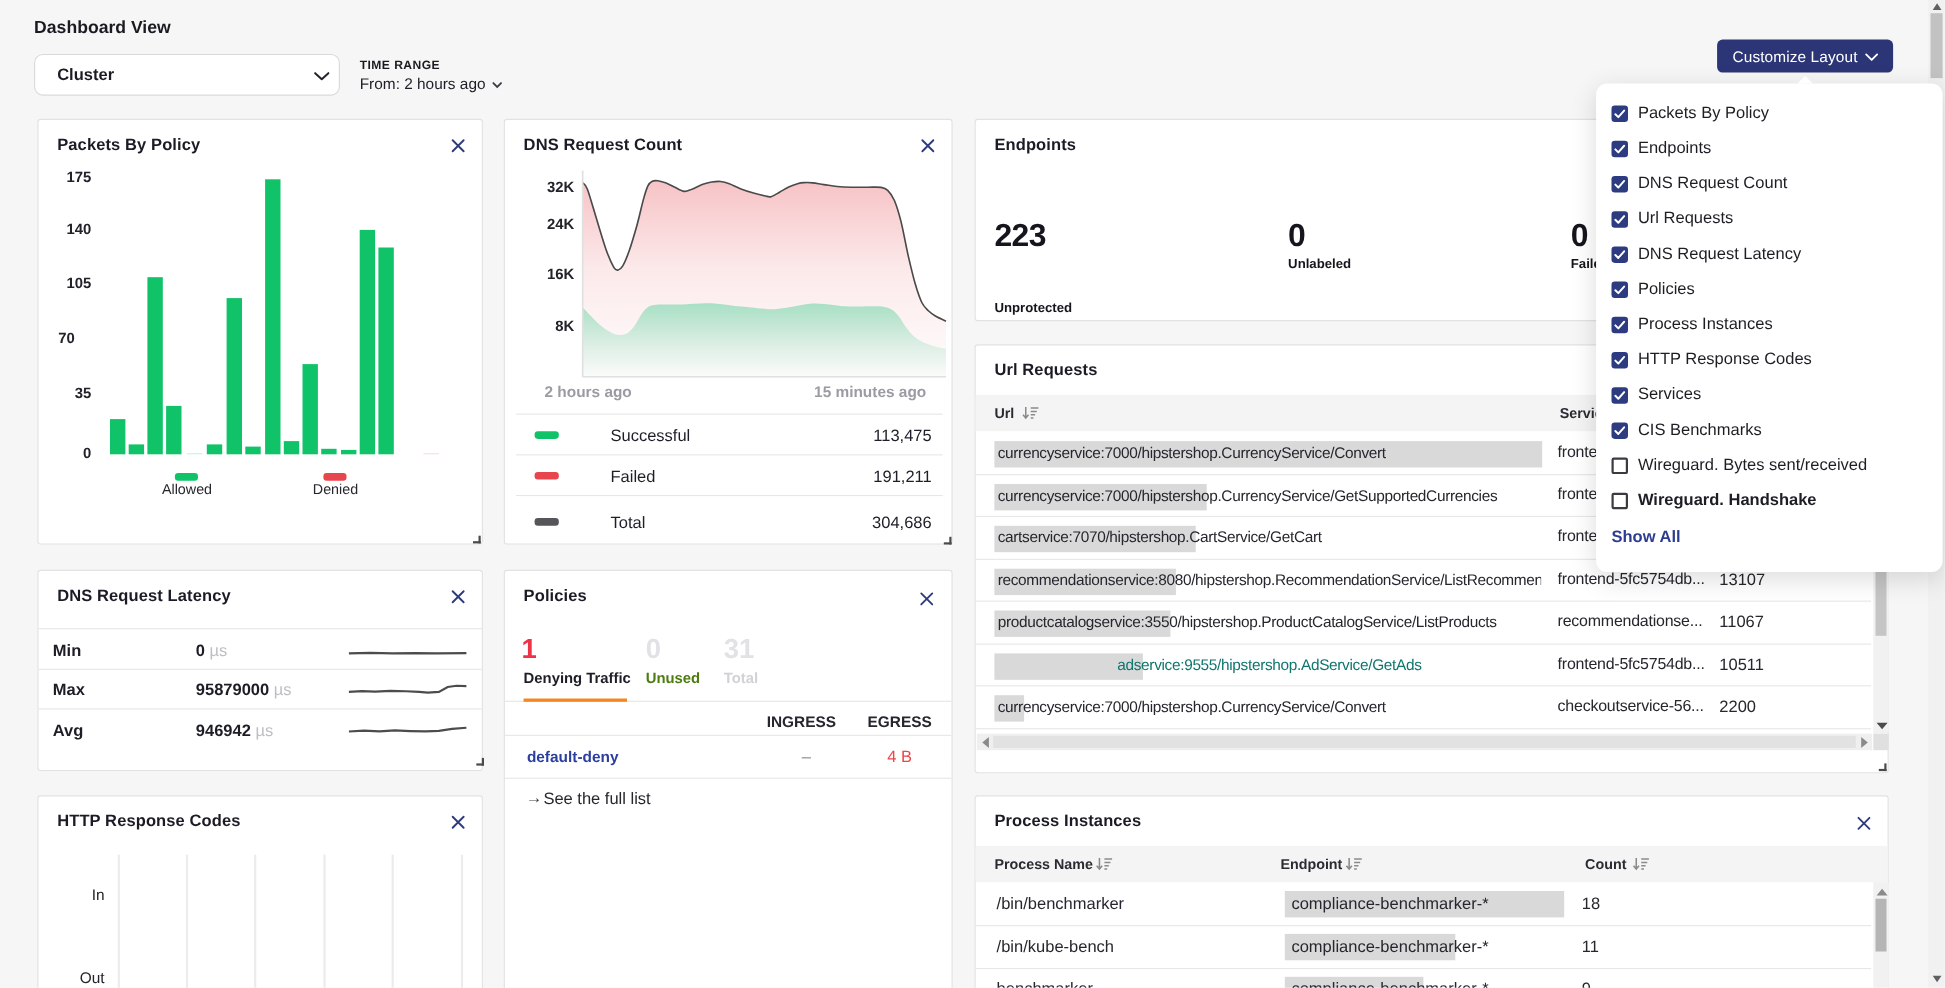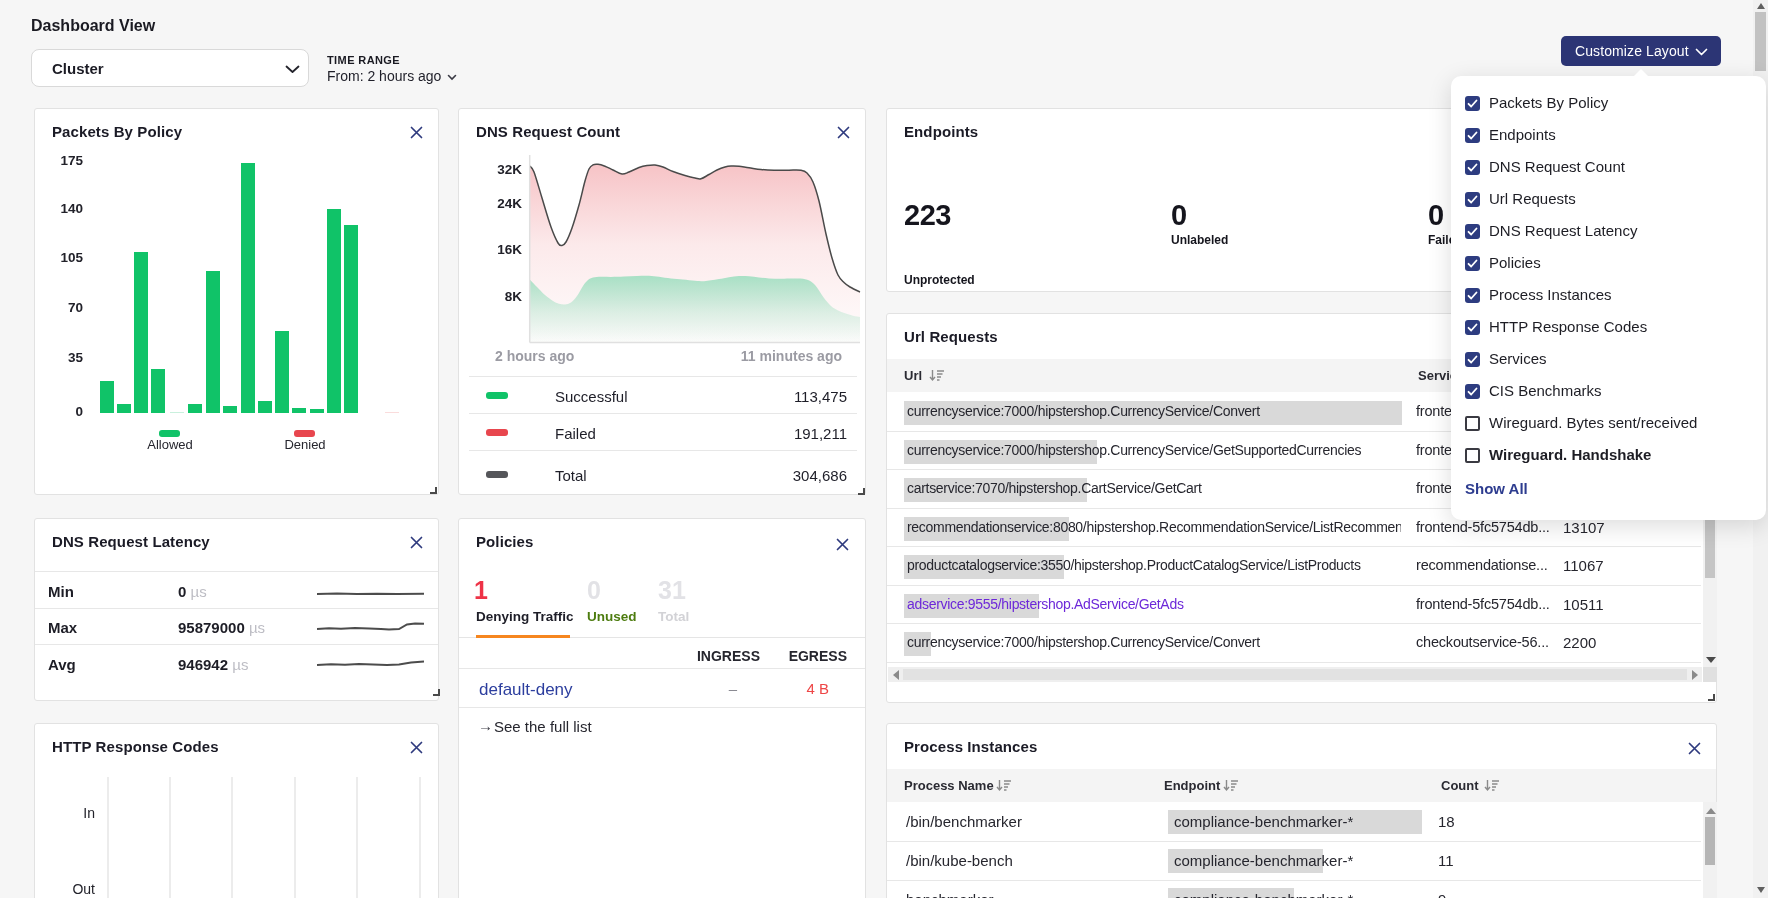--- a/index.html
+++ b/index.html
@@ -43,21 +43,21 @@
 
 <div class="card" style="left:34px; top:108px; width:405px; height:387px;">
   <div class="ctitle">Packets By Policy</div>
   <svg class="xbtn" style="left:375px; top:17px;" width="13" height="13" viewBox="0 0 13 13">
       <path d="M1.5 1.5 L11.5 11.5 M11.5 1.5 L1.5 11.5" stroke="#2e3a7e" stroke-width="1.7" stroke-linecap="round"></path>
     </svg>
   <div id="pbp-labels">
       <div class="abs" style="left:18px; top:43.5px; width:30px; text-align:right; font-size:13.5px; font-weight:600; color:#22222a;">175</div>
       <div class="abs" style="left:18px; top:91.6px; width:30px; text-align:right; font-size:13.5px; font-weight:600; color:#22222a;">140</div>
       <div class="abs" style="left:18px; top:140.5px; width:30px; text-align:right; font-size:13.5px; font-weight:600; color:#22222a;">105</div>
-      <div class="abs" style="left:18px; top:190.7px; width:30px; text-align:right; font-size:13.5px; font-weight:600; color:#22222a;">70</div>
+      <div class="abs" style="left:18px; top:190.7px; width:30px; text-align:left; font-size:13.5px; font-weight:600; color:#22222a;">70</div>
       <div class="abs" style="left:18px; top:240.9px; width:30px; text-align:right; font-size:13.5px; font-weight:600; color:#22222a;">35</div>
       <div class="abs" style="left:18px; top:294.6px; width:30px; text-align:right; font-size:13.5px; font-weight:600; color:#22222a;">0</div>
     </div>
   <div id="pbp-bars">
       <div class="bar" style="left:64.5px; top:272.4px; width:14px; height:31.6px; background:#10c368;"></div>
       <div class="bar" style="left:81.7px; top:295.4px; width:14px; height:8.6px; background:#10c368;"></div>
       <div class="bar" style="left:99.2px; top:143.3px; width:14px; height:160.7px; background:#10c368;"></div>
       <div class="bar" style="left:116.4px; top:259.5px; width:14px; height:44.5px; background:#10c368;"></div>
       <div class="bar" style="left:134.8px; top:302.5px; width:14px; height:1.5px; background:#c9f0dd;"></div>
       <div class="bar" style="left:153.4px; top:295.4px; width:14px; height:8.6px; background:#10c368;"></div>
@@ -102,21 +102,21 @@
       <path d="M70.7,170.5 C71.9,171.8 75.5,175.4 78,178 C80.5,180.6 83.3,183.7 86,186 C88.7,188.3 91.7,190.5 94,192 C96.3,193.5 98.0,194.2 100,194.8 C102.0,195.4 104.0,195.7 106,195.5 C108.0,195.3 110.0,194.9 112,193.5 C114.0,192.1 116.0,189.8 118,187 C120.0,184.3 122.2,179.7 124,177 C125.8,174.3 127.3,172.4 129,171 C130.7,169.6 131.8,169.0 134,168.5 C136.2,168.0 139.0,167.9 142,167.8 C145.0,167.7 148.2,167.9 152,167.9 C155.8,167.9 160.7,167.8 165,167.6 C169.3,167.4 173.8,167.0 178,166.9 C182.2,166.8 186.3,166.7 190,166.8 C193.7,167.0 196.3,167.4 200,167.8 C203.7,168.3 208.0,169.1 212,169.5 C216.0,169.9 220.0,170.1 224,170.5 C228.0,170.9 232.5,171.4 236,171.7 C239.5,172.0 242.3,172.3 245,172.2 C247.7,172.1 249.5,171.7 252,171.3 C254.5,170.9 257.0,170.5 260,170 C263.0,169.5 266.7,168.7 270,168.2 C273.3,167.7 276.7,167.2 280,167 C283.3,166.8 286.7,167.1 290,167.3 C293.3,167.5 296.7,168.1 300,168.4 C303.3,168.8 306.3,169.2 310,169.4 C313.7,169.6 318.0,169.7 322,169.7 C326.0,169.7 330.3,169.5 334,169.5 C337.7,169.5 341.0,169.3 344,169.8 C347.0,170.3 349.7,171.1 352,172.5 C354.3,173.9 355.8,175.8 358,178.5 C360.2,181.3 362.7,185.9 365,189 C367.3,192.1 369.7,194.9 372,197 C374.3,199.1 376.7,200.3 379,201.5 C381.3,202.7 383.5,203.4 386,204.3 C388.5,205.2 391.5,206.1 394,206.7 C396.5,207.3 399.8,207.8 401,208 L401,233.5 L70.7,233.5 Z" fill="url(#gg)"></path>
       <path d="M70.7,57 C71.4,58.0 73.0,57.7 75,63 C77.0,68.3 80.2,79.8 83,89 C85.8,98.2 89.3,110.5 92,118 C94.7,125.5 97.2,130.9 99,134 C100.8,137.1 101.7,136.7 103,136.5 C104.3,136.3 105.3,135.9 107,133 C108.7,130.1 110.8,125.2 113,119 C115.2,112.8 117.8,103.8 120,96 C122.2,88.2 124.3,78.0 126,72 C127.7,66.0 128.7,62.7 130,60 C131.3,57.3 132.5,56.6 134,55.8 C135.5,55.0 137.0,55.1 139,55.3 C141.0,55.5 143.5,56.3 146,57.2 C148.5,58.2 151.2,59.7 154,61 C156.8,62.3 160.3,64.7 163,65 C165.7,65.3 167.2,64.1 170,63 C172.8,61.9 177.0,59.6 180,58.5 C183.0,57.4 185.3,56.9 188,56.5 C190.7,56.1 193.3,55.8 196,56 C198.7,56.3 201.0,56.9 204,58 C207.0,59.1 210.3,61.1 214,62.5 C217.7,63.9 222.3,65.4 226,66.5 C229.7,67.6 233.3,68.5 236,69 C238.7,69.5 239.7,70.4 242,69.8 C244.3,69.2 247.3,67.0 250,65.5 C252.7,64.0 255.3,62.3 258,61 C260.7,59.8 263.7,58.7 266,58 C268.3,57.3 269.7,57.1 272,57 C274.3,56.9 277.0,56.9 280,57.2 C283.0,57.5 286.3,58.3 290,58.8 C293.7,59.3 297.8,60.1 302,60.5 C306.2,60.9 310.3,61.1 315,61.2 C319.7,61.3 325.5,61.2 330,61.2 C334.5,61.2 339.0,60.8 342,61.3 C345.0,61.8 346.0,62.0 348,64 C350.0,66.0 352.0,68.3 354,73 C356.0,77.7 357.8,83.3 360,92 C362.2,100.7 364.8,115.5 367,125 C369.2,134.5 371.0,142.2 373,149 C375.0,155.8 377.0,161.9 379,166 C381.0,170.1 383.0,171.5 385,173.5 C387.0,175.5 388.3,176.4 391,178 C393.7,179.6 399.3,182.2 401,183" fill="none" stroke="#4a4a4a" stroke-width="1.5"></path>
       <line x1="70.7" y1="46" x2="70.7" y2="233.5" stroke="#e0e0e0" stroke-width="1.5"></line>
       <line x1="70.7" y1="233.5" x2="401" y2="233.5" stroke="#e0e0e0" stroke-width="1.5"></line>
       <text x="63" y="65.2" text-anchor="end" font-size="13.5" font-weight="600" fill="#22222a">32K</text>
       <text x="63" y="99" text-anchor="end" font-size="13.5" font-weight="600" fill="#22222a">24K</text>
       <text x="63" y="144.8" text-anchor="end" font-size="13.5" font-weight="600" fill="#22222a">16K</text>
       <text x="63" y="191.9" text-anchor="end" font-size="13.5" font-weight="600" fill="#22222a">8K</text>
     </svg>
   <div class="abs grayt" style="left:36px; top:239px; font-size:14px; font-weight:700;">2 hours ago</div>
-  <div class="abs grayt" style="left:253px; top:239px; width:130px; text-align:right; font-size:14px; font-weight:700; white-space:nowrap;">11 minutes ago</div>
+  <div class="abs grayt" style="left:253px; top:239px; width:130px; text-align:right; font-size:14px; font-weight:700; white-space:nowrap;">15 minutes ago</div>
 
   <div class="sep" style="left:10px; top:267px; width:388px;"></div>
   <div class="sep" style="left:10px; top:304px; width:388px;"></div>
   <div class="sep" style="left:10px; top:341px; width:388px;"></div>
   <div class="abs" style="left:27px; top:283px; width:22px; height:6.5px; border-radius:3px; background:#10c368;"></div>
   <div class="abs" style="left:96px; top:279px; font-size:15px; color:#1e1e28;">Successful</div>
   <div class="abs" style="left:288px; top:279px; width:100px; text-align:right; font-size:15px; color:#1e1e28;">113,475</div>
   <div class="abs" style="left:27px; top:320px; width:22px; height:6.5px; border-radius:3px; background:#e8464e;"></div>
   <div class="abs" style="left:96px; top:316px; font-size:15px; color:#1e1e28;">Failed</div>
   <div class="abs" style="left:288px; top:316px; width:100px; text-align:right; font-size:15px; color:#1e1e28;">191,211</div>
@@ -180,21 +180,21 @@
       <div class="abs" style="left:20px; top:204.5px; width:494px; overflow:hidden; white-space:nowrap; font-size:14px; letter-spacing:-.3px; color:#26262e;">recommendationservice:8080/hipstershop.RecommendationService/ListRecommendations</div>
       <div class="abs" style="left:529px; top:204.5px; width:138px; overflow:hidden; white-space:nowrap; font-size:14.5px; letter-spacing:-.2px; color:#26262e;">frontend-5fc5754db...</div>
       <div class="abs" style="left:676px; top:204.5px; font-size:15px; color:#26262e;">13107</div>
       <div class="sep" style="left:0; top:232px; width:814px;"></div>
       <div class="hl" style="left:17px; top:241px; width:160px;"></div>
       <div class="abs" style="left:20px; top:243px; width:494px; overflow:hidden; white-space:nowrap; font-size:14px; letter-spacing:-.3px; color:#26262e;">productcatalogservice:3550/hipstershop.ProductCatalogService/ListProducts</div>
       <div class="abs" style="left:529px; top:243px; width:138px; overflow:hidden; white-space:nowrap; font-size:14.5px; letter-spacing:-.2px; color:#26262e;">recommendationse...</div>
       <div class="abs" style="left:676px; top:243px; font-size:15px; color:#26262e;">11067</div>
       <div class="sep" style="left:0; top:270.5px; width:814px;"></div>
       <div class="hl" style="left:17px; top:279.5px; width:135px;"></div>
-      <div class="abs" style="left:20px; top:281.5px; width:494px; overflow:hidden; white-space:nowrap; font-size:14px; letter-spacing:-.3px; color:#6d28d9;">adservice:9555/hipstershop.AdService/GetAds</div>
+      <div class="abs" style="left:20px; top:281.5px; width:494px; overflow:hidden; white-space:nowrap; font-size:14px; letter-spacing:-.3px; color:#0f766e;text-align:center;">adservice:9555/hipstershop.AdService/GetAds</div>
       <div class="abs" style="left:529px; top:281.5px; width:138px; overflow:hidden; white-space:nowrap; font-size:14.5px; letter-spacing:-.2px; color:#26262e;">frontend-5fc5754db...</div>
       <div class="abs" style="left:676px; top:281.5px; font-size:15px; color:#26262e;">10511</div>
       <div class="sep" style="left:0; top:309px; width:814px;"></div>
       <div class="hl" style="left:17px; top:318px; width:27px;"></div>
       <div class="abs" style="left:20px; top:320px; width:494px; overflow:hidden; white-space:nowrap; font-size:14px; letter-spacing:-.3px; color:#26262e;">currencyservice:7000/hipstershop.CurrencyService/Convert</div>
       <div class="abs" style="left:529px; top:320px; width:138px; overflow:hidden; white-space:nowrap; font-size:14.5px; letter-spacing:-.2px; color:#26262e;">checkoutservice-56...</div>
       <div class="abs" style="left:676px; top:320px; font-size:15px; color:#26262e;">2200</div>
       <div class="sep" style="left:0; top:347.5px; width:814px;"></div>
     </div>
 
@@ -245,21 +245,21 @@
   <div class="abs" style="left:17px; top:90px; font-size:13.5px; font-weight:700; color:#1e1e28;">Denying Traffic</div>
   <div class="abs" style="left:128px; top:57px; font-size:25px; font-weight:700; color:#e2e2e6;">0</div>
   <div class="abs" style="left:128px; top:90px; font-size:13.5px; font-weight:700; color:#4d7c0f;">Unused</div>
   <div class="abs" style="left:199px; top:57px; font-size:25px; font-weight:700; color:#e2e2e6;">31</div>
   <div class="abs" style="left:199px; top:90px; font-size:13.5px; font-weight:700; color:#d2d2d6;">Total</div>
   <div class="sep" style="left:0; top:118px; width:406px; background:#e5e5e5;"></div>
   <div class="abs" style="left:17px; top:116px; width:94px; height:3px; background:#f6861f;"></div>
   <div class="abs" style="left:201px; top:129px; width:100px; text-align:right; font-size:14px; font-weight:700; color:#26262e;">INGRESS</div>
   <div class="abs" style="left:288px; top:129px; width:100px; text-align:right; font-size:14px; font-weight:700; color:#26262e;">EGRESS</div>
   <div class="sep" style="left:0; top:149px; width:406px;"></div>
-  <div class="abs" style="left:20px; top:161px; font-size:17px; color:#2c3e9e;">default-deny</div>
+  <div class="abs" style="left:20px; top:161px; font-size:14px; color:#2c3e9e;font-weight:bold;">default-deny</div>
   <div class="abs" style="left:224px; top:161px; width:100px; text-align:center; font-size:15px; color:#8a8a92;">–</div>
   <div class="abs" style="left:288px; top:161px; width:82px; text-align:right; font-size:15px; color:#ee4545;">4 B</div>
   <div class="sep" style="left:0; top:188px; width:406px;"></div>
   <div class="abs" style="left:19px; top:198px; font-size:15px; color:#3c3c46;">→</div>
   <div class="abs" style="left:35px; top:199px; font-size:15px; font-weight:500; color:#26262e;">See the full list</div>
 </div>
 
 <div class="card" style="left:34px; top:723px; width:405px; height:215px;">
   <div class="ctitle">HTTP Response Codes</div>
   <svg class="xbtn" style="left:375px; top:17px;" width="13" height="13" viewBox="0 0 13 13">

